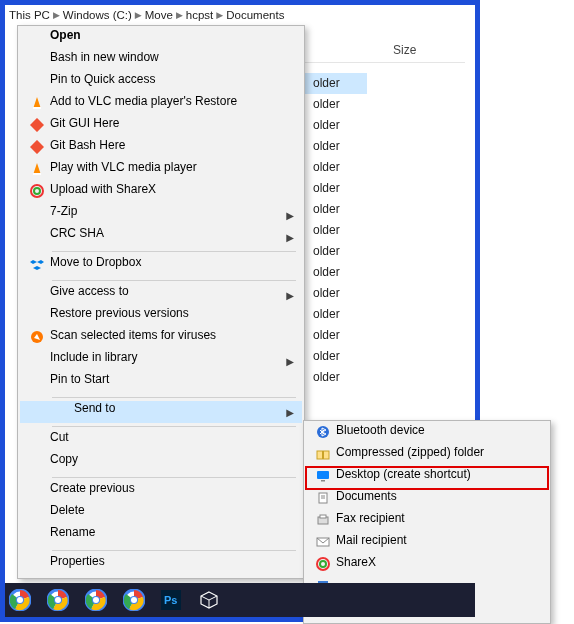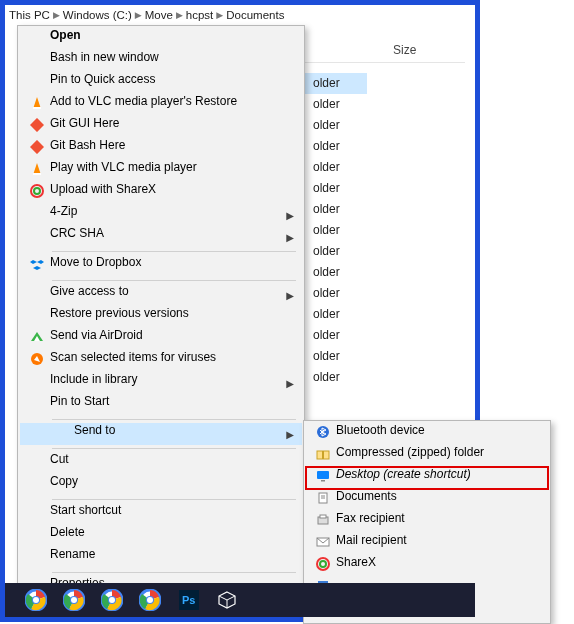--- a/index.html
+++ b/index.html
@@ -101,36 +101,35 @@
     top: 415px; left: 298px;
     width: 248px;
     background: #f2f2f2;
     border: 1px solid #b8b8b8;
     box-shadow: 3px 3px 6px rgba(0,0,0,.25);
     padding: 2px 2px;
   }
   .highlight-box {
     outline: 2px solid #e00000;
     outline-offset: -1px;
-    font-style: italic;
   }
   
   .taskbar {
     position: absolute;
     left: 0; right: 0; bottom: 0;
     height: 34px;
     background: #1c1f33;
     display: flex;
     align-items: center;
     padding: 0 4px;
     gap: 0;
   }
   .tb-item {
     width: 38px; height: 30px;
-    display: flex; align-items: center; justify-content: flex-end;
+    display: flex; align-items: center; justify-content: flex-start;
   }
   
   svg { display: block; }
 </style>
 </head>
 <body>
 <div class="frame">
 
 <div class="breadcrumb">
   <span>This PC</span>
@@ -219,21 +218,21 @@
     <span class="cm-icon">
       <svg width="14" height="14">
             <circle cx="7" cy="7" r="6" fill="none" stroke="#e33" stroke-width="2"></circle>
             <circle cx="7" cy="7" r="3" fill="none" stroke="#3a3" stroke-width="2"></circle>
           </svg>
     </span>
     <span class="cm-label">Upload with ShareX</span>
   </div>
   <div class="cm-item">
     <span class="cm-spacer"></span>
-    <span class="cm-label">4-Zip</span>
+    <span class="cm-label">7-Zip</span>
     <span class="cm-arrow">▶</span>
   </div>
   <div class="cm-item">
     <span class="cm-spacer"></span>
     <span class="cm-label">CRC SHA</span>
     <span class="cm-arrow">▶</span>
   </div>
 
   <div class="cm-sep"></div>
 
@@ -255,29 +254,20 @@
     <span class="cm-label">Give access to</span>
     <span class="cm-arrow">▶</span>
   </div>
   <div class="cm-item">
     <span class="cm-spacer"></span>
     <span class="cm-label">Restore previous versions</span>
   </div>
   <div class="cm-item">
     <span class="cm-icon">
       <svg width="14" height="14">
-            <polygon points="1,11 7,2 13,11" fill="#3bb54a"></polygon>
-            <polygon points="4,11 7,6 10,11" fill="#fff"></polygon>
-          </svg>
-    </span>
-    <span class="cm-label">Send via AirDroid</span>
-  </div>
-  <div class="cm-item">
-    <span class="cm-icon">
-      <svg width="14" height="14">
             <circle cx="7" cy="7" r="6" fill="#ff7800"></circle>
             <path d="M4 8 L7 4 L10 10" fill="#fff"></path>
           </svg>
     </span>
     <span class="cm-label">Scan selected items for viruses</span>
   </div>
   <div class="cm-item">
     <span class="cm-spacer"></span>
     <span class="cm-label">Include in library</span>
     <span class="cm-arrow">▶</span>
@@ -303,21 +293,21 @@
   </div>
   <div class="cm-item">
     <span class="cm-spacer"></span>
     <span class="cm-label">Copy</span>
   </div>
 
   <div class="cm-sep"></div>
 
   <div class="cm-item">
     <span class="cm-spacer"></span>
-    <span class="cm-label">Start shortcut</span>
+    <span class="cm-label">Create previous</span>
   </div>
   <div class="cm-item">
     <span class="cm-spacer"></span>
     <span class="cm-label">Delete</span>
   </div>
   <div class="cm-item">
     <span class="cm-spacer"></span>
     <span class="cm-label">Rename</span>
   </div>
 

